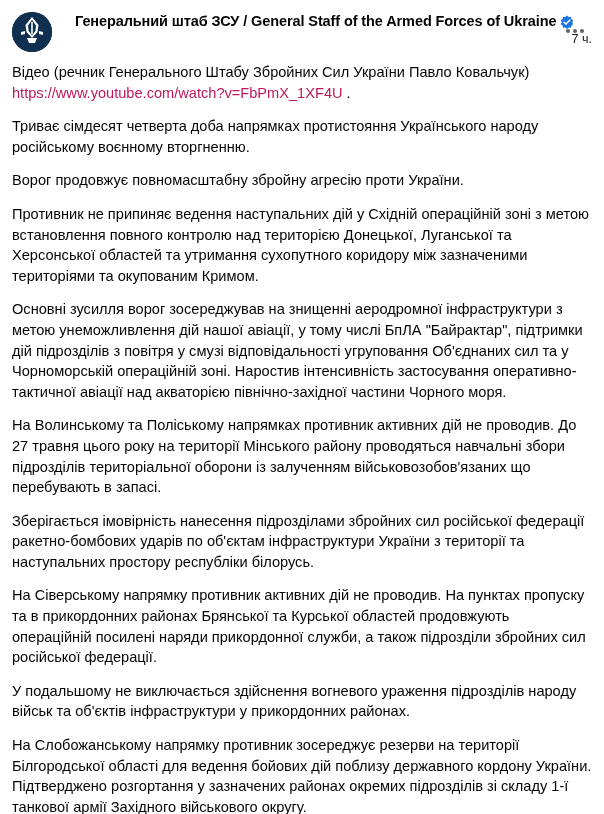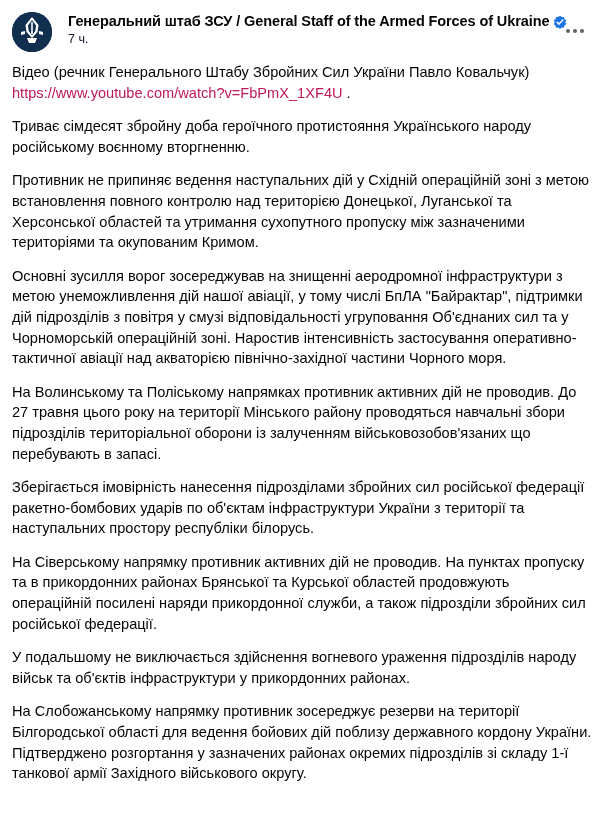--- a/index.html
+++ b/index.html
@@ -33,24 +33,25 @@
     background: #123c64;
     flex: 0 0 40px;
     display: flex;
     align-items: center;
     justify-content: center;
     overflow: hidden;
     position: relative;
   }
   .avatar svg { display: block; }
   .header-text {
-    margin-left: 16px;
+    margin-left: 23px;
     flex: 1 1 auto;
     min-width: 0;
     padding-top: 1px;
+    text-align: right;
   }
   .name-row {
     display: flex;
     align-items: center;
     line-height: 17px;
   }
   .page-name {
     font-size: 14.5px;
     font-weight: bold;
     color: #050505;
@@ -151,22 +152,23 @@
     </div>
   </div>
 
   <div class="post-body">
 
     <p style="margin-bottom:13px;">
       <span>Відео (речник Генерального Штабу Збройних Сил України Павло Ковальчук)</span><br>
       <a href="#">https://www.youtube.com/watch?v=FbPmX_1XF4U</a><span> .</span>
     </p>
 
-    <p>Триває сімдесят збройну доба героїчного протистояння Українського народу російському воєнному вторгненню.</p>
-    <p>Противник не припиняє ведення наступальних дій у Східній операційній зоні з метою встановлення повного контролю над територією Донецької, Луганської та Херсонської областей та утримання сухопутного пропуску між зазначеними територіями та окупованим Кримом.</p>
+    <p>Триває сімдесят четверта доба напрямках протистояння Українського народу російському воєнному вторгненню.</p>
+    <p>Ворог продовжує повномасштабну збройну агресію проти України.</p>
+    <p>Противник не припиняє ведення наступальних дій у Східній операційній зоні з метою встановлення повного контролю над територією Донецької, Луганської та Херсонської областей та утримання сухопутного коридору між зазначеними територіями та окупованим Кримом.</p>
     <p>Основні зусилля ворог зосереджував на знищенні аеродромної інфраструктури з метою унеможливлення дій нашої авіації, у тому числі БпЛА "Байрактар", підтримки дій підрозділів з повітря у смузі відповідальності угруповання Об'єднаних сил та у Чорноморській операційній зоні. Наростив інтенсивність застосування оперативно-тактичної авіації над акваторією північно-західної частини Чорного моря.</p>
     <p>На Волинському та Поліському напрямках противник активних дій не проводив. До 27 травня цього року на території Мінського району проводяться навчальні збори підрозділів територіальної оборони із залученням військовозобов'язаних що перебувають в запасі.</p>
     <p>Зберігається імовірність нанесення підрозділами збройних сил російської федерації ракетно-бомбових ударів по об'єктам інфраструктури України з території та наступальних простору республіки білорусь.</p>
     <p>На Сіверському напрямку противник активних дій не проводив. На пунктах пропуску та в прикордонних районах Брянської та Курської областей продовжують операційній посилені наряди прикордонної служби, а також підрозділи збройних сил російської федерації.</p>
     <p>У подальшому не виключається здійснення вогневого ураження підрозділів народу військ та об'єктів інфраструктури у прикордонних районах.</p>
     <p class="tight">На Слобожанському напрямку противник зосереджує резерви на території Білгородської області для ведення бойових дій поблизу державного кордону України. Підтверджено розгортання у зазначених районах окремих підрозділів зі складу 1-ї танкової армії Західного військового округу.</p>
 
   </div>
 
 </div>

